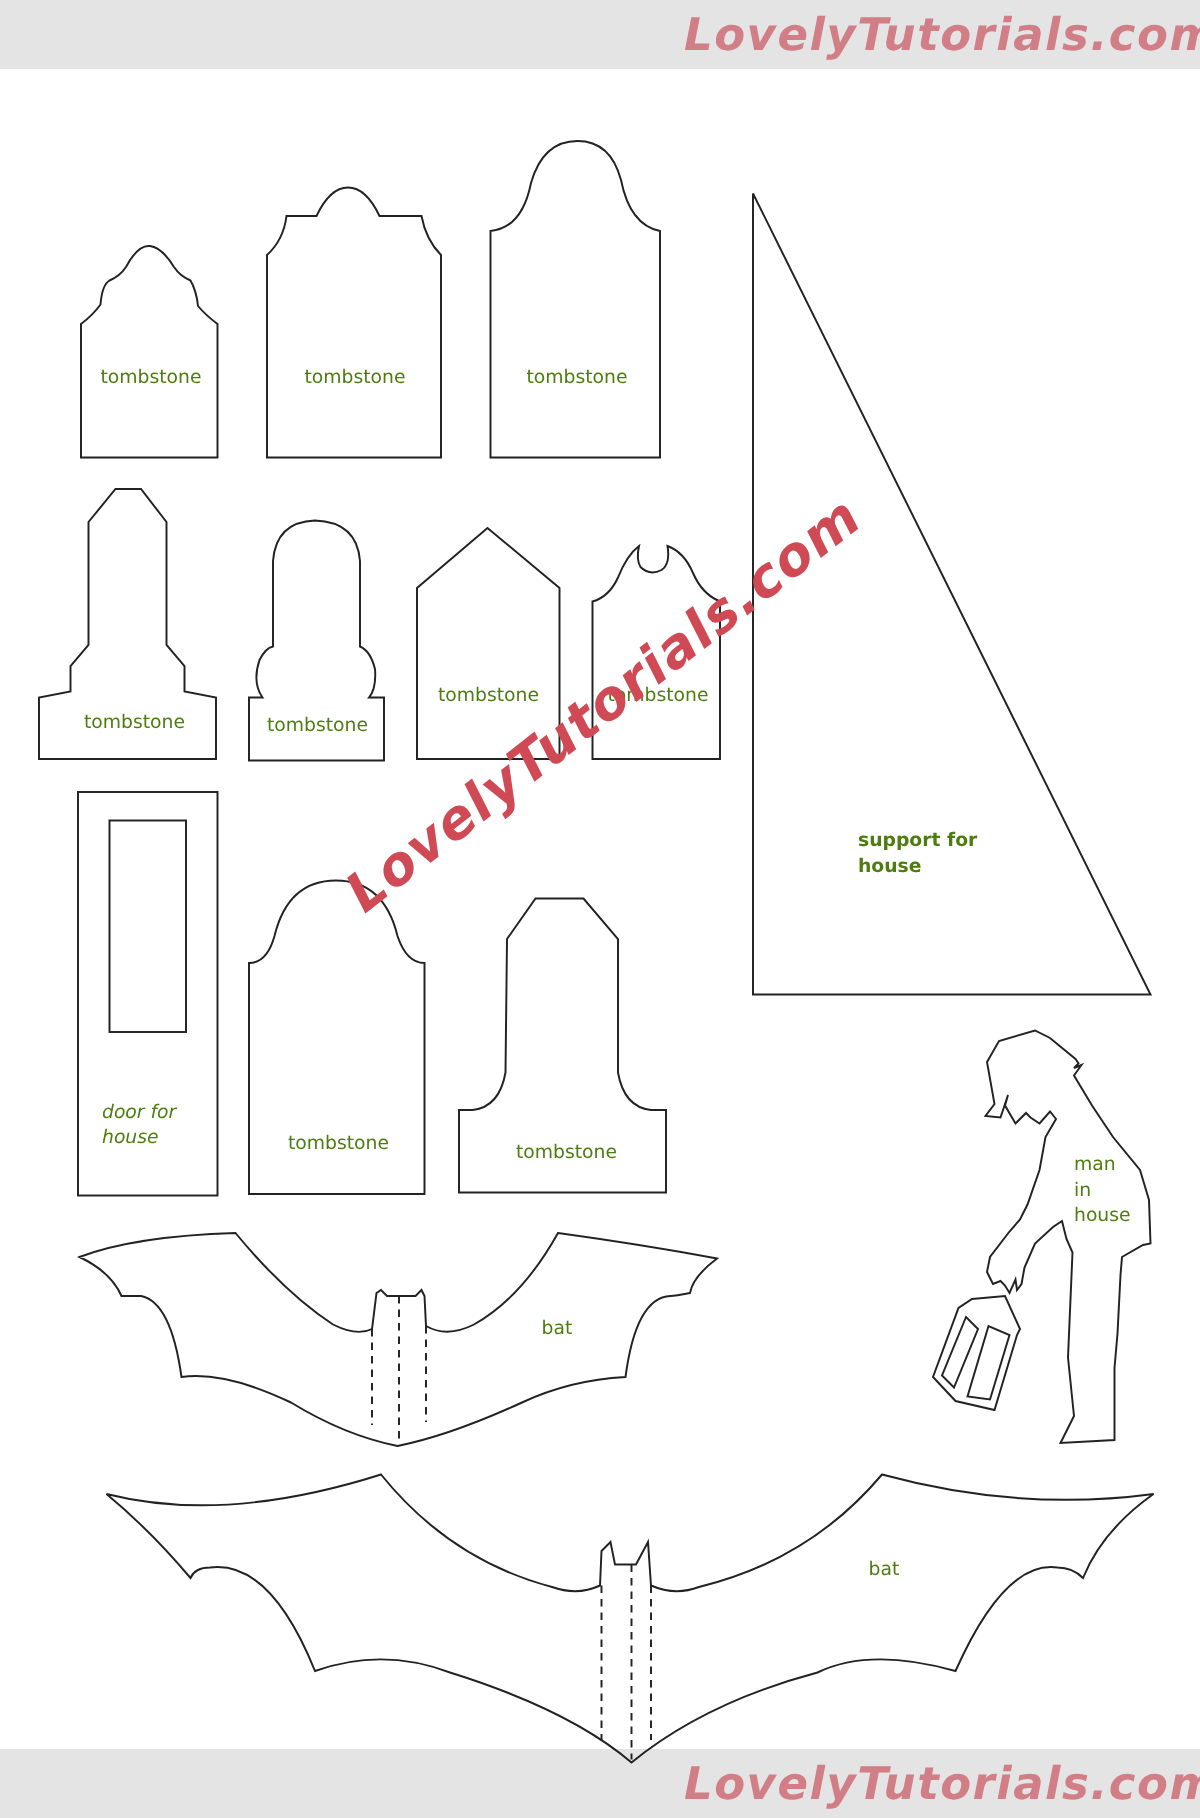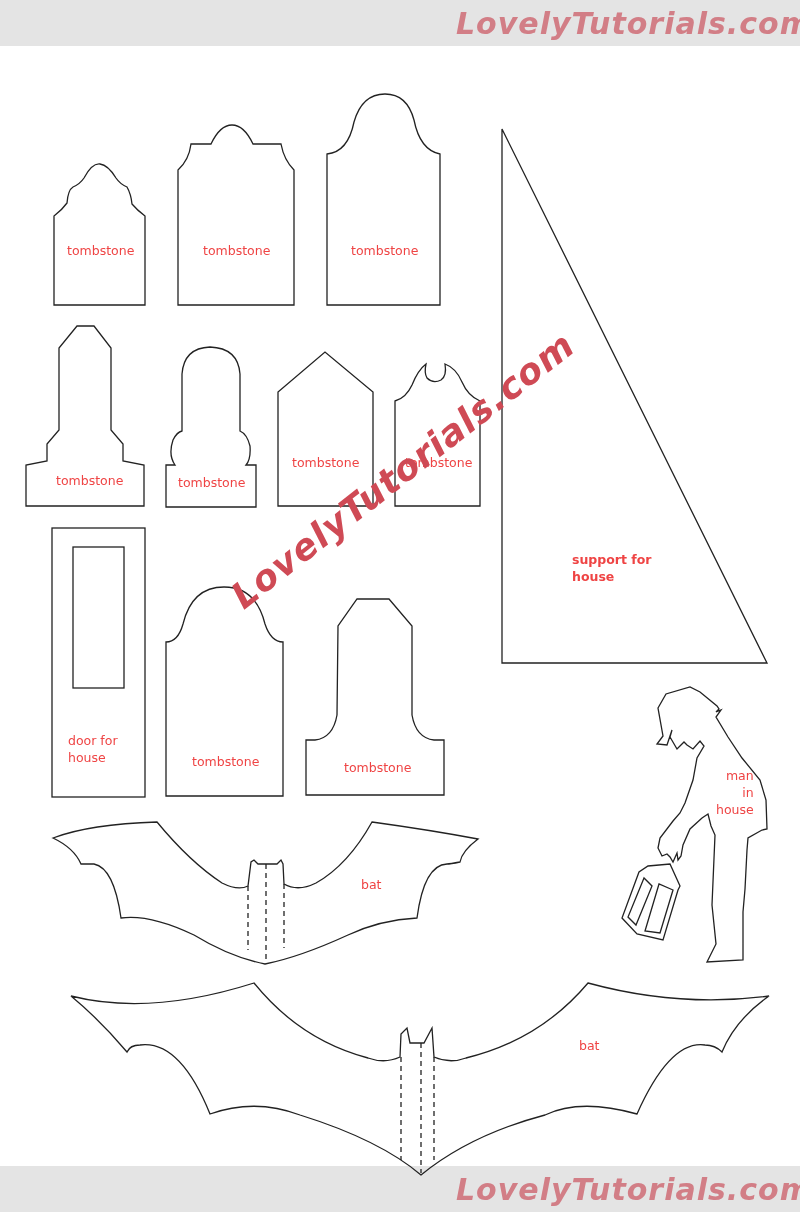--- a/index.html
+++ b/index.html
@@ -5,21 +5,21 @@
   html,body{margin:0;padding:0;}
   body{width:800px;height:1212px;position:relative;background:#ffffff;overflow:hidden;font-family:"DejaVu Sans",sans-serif;}
   .band{position:absolute;left:0;width:800px;height:46px;background:#e4e4e4;}
   .band.top{top:0;}
   .band.bottom{top:1166px;}
   .wm{position:absolute;font-family:"DejaVu Sans",sans-serif;font-style:italic;font-weight:bold;color:#d27e86;letter-spacing:1px;white-space:nowrap;}
   .wm.top{left:456px;top:6px;font-size:30px;}
   .wm.bottom{left:456px;top:1172px;font-size:30px;}
   .wm.diag{left:236px;top:580px;font-size:36px;color:#cf4a55;transform:rotate(-38deg);transform-origin:left center;}
   svg.art{position:absolute;left:0;top:0;}
-  .lbl{position:absolute;font-family:"DejaVu Sans",sans-serif;font-size:12.5px;color:#ef4444;line-height:17px;white-space:nowrap;}
+  .lbl{position:absolute;font-family:"DejaVu Sans",sans-serif;font-size:12.5px;color:#4d7c0f;line-height:17px;white-space:nowrap;}
 </style>
 </head>
 <body>
 
 <div class="band top"></div>
 <div class="wm top">LovelyTutorials.com</div>
 <div class="band bottom"></div>
 <div class="wm bottom">LovelyTutorials.com</div>
 
 <svg class="art" width="800" height="1212" viewBox="0 0 800 1212" fill="none" stroke="#222" stroke-width="1.3">
@@ -60,31 +60,31 @@
 <div class="lbl" style="left:67px;top:242px;">tombstone</div>
 <div class="lbl" style="left:203px;top:242px;">tombstone</div>
 <div class="lbl" style="left:351px;top:242px;">tombstone</div>
 <div class="lbl" style="left:56px;top:472px;">tombstone</div>
 <div class="lbl" style="left:178px;top:474px;">tombstone</div>
 <div class="lbl" style="left:292px;top:454px;">tombstone</div>
 <div class="lbl" style="left:405px;top:454px;">tombstone</div>
 <div class="lbl" style="left:192px;top:753px;">tombstone</div>
 <div class="lbl" style="left:344px;top:759px;">tombstone</div>
 
-<div class="lbl" style="left:68px;top:732px;">
+<div class="lbl" style="left:68px;top:732px;font-style:italic;">
   <div>door for</div>
   <div>house</div>
 </div>
 
 <div class="lbl" style="left:572px;top:551px;font-weight:bold;">
   <div>support for</div>
   <div>house</div>
 </div>
 
-<div class="lbl" style="left:716px;top:767px;text-align:right;">
+<div class="lbl" style="left:716px;top:767px;">
   <div>man</div>
   <div>in</div>
   <div>house</div>
 </div>
 
 <div class="lbl" style="left:361px;top:876px;">bat</div>
 <div class="lbl" style="left:579px;top:1037px;">bat</div>
 
 <div class="wm diag">LovelyTutorials.com</div>
 

